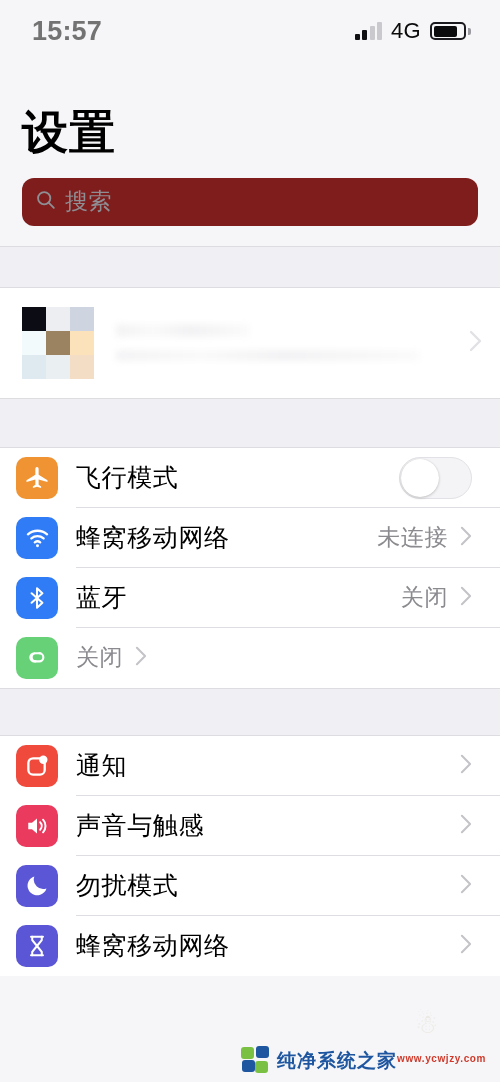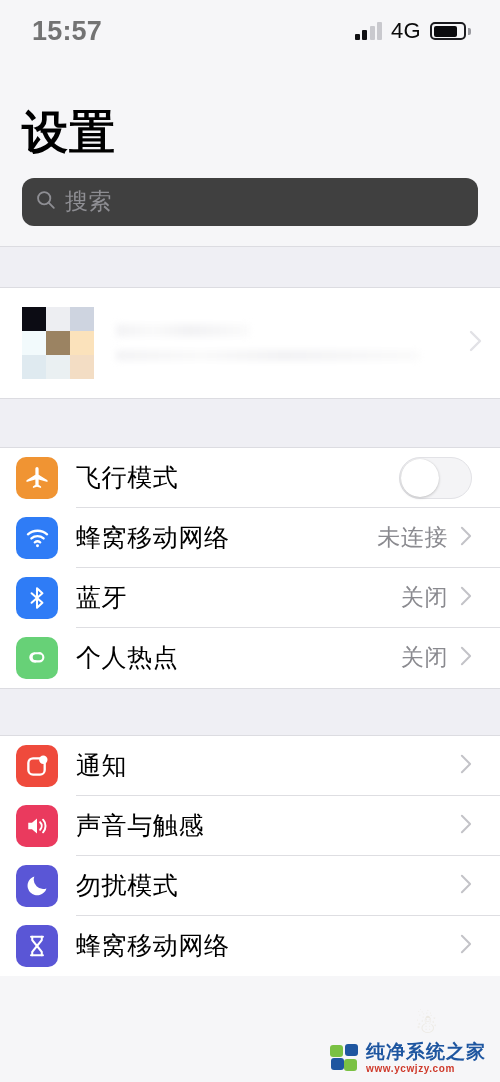--- a/index.html
+++ b/index.html
@@ -54,21 +54,21 @@
   
   .title-wrap { padding: 46px 16px 6px 22px; background: #f6f6f8; }
   .page-title {
     font-size: 46px; font-weight: 700; color: #000;
     letter-spacing: 1px; line-height: 1.08;
   }
 
   
   .search-wrap { padding: 14px 22px 20px 22px; background: #f6f6f8; }
   .search-field {
-    height: 48px; border-radius: 12px; background: #404040;
+    height: 48px; border-radius: 12px; background: #7f1d1d;
     display: flex; align-items: center; gap: 9px; padding: 0 13px;
   }
   .search-field .mag { flex: 0 0 auto; display: block; }
   .search-ph { font-size: 23px; color: #8e8e93; letter-spacing: 0.5px; }
 
   
   .gap { background: #efeff4; border-top: 1px solid #dcdce1; border-bottom: 1px solid #dcdce1; }
   .gap.g1 { height: 42px; }
   .gap.g2 { height: 50px; }
   .gap.g3 { height: 48px; }
@@ -141,21 +141,21 @@
     position: absolute; right: 6px; bottom: 2px;
     display: flex; align-items: center; gap: 6px;
     padding: 6px 8px;
   }
   .wm-logo { position: relative; width: 30px; height: 28px; flex: 0 0 auto; }
   .wm-logo span { position: absolute; width: 13px; height: 12px; border-radius: 3px; }
   .wm-logo .s1 { left: 0; top: 1px; background: #7ac143; }
   .wm-logo .s2 { left: 15px; top: 0; background: #1e56a0; }
   .wm-logo .s3 { left: 1px; top: 14px; background: #1e56a0; }
   .wm-logo .s4 { left: 14px; top: 15px; background: #7ac143; }
-  .wm-text { display: flex; flex-direction: column; line-height: 1; }
+  .wm-text { display: flex; flex-direction: row; line-height: 1; }
   .wm-name {
     font-size: 19px; font-weight: 700; color: #1e56a0; letter-spacing: 1px;
   }
   .wm-url {
     font-size: 10px; font-weight: 700; color: #cf3a2b; letter-spacing: 0.6px;
     margin-top: 3px;
   }
   .wm-ghost {
     position: absolute; right: 60px; bottom: 42px;
     font-size: 26px; color: #ece9e2; letter-spacing: 2px;
@@ -281,21 +281,20 @@
     </div>
 
 
     <div class="row">
       <div class="app-icon" style="background:#67d177">
         <svg width="27" height="27" viewBox="0 0 24 24" fill="none" stroke="#ffffff" stroke-width="1.9" stroke-linecap="round">
           <path d="M13.6 8.2a3.6 3.6 0 0 1 0 7.2H9.2a3.6 3.6 0 0 1 0-7.2"></path>
           <path d="M10.4 15.4a3.6 3.6 0 0 1 0-7.2h4.4"></path>
         </svg>
       </div>
-      <div class="row-label">个人热点</div>
       <div class="row-value">关闭</div>
       <span class="chev">
         <svg width="12" height="20" viewBox="0 0 13 22" fill="none">
           <polyline points="2,2 11,11 2,20" stroke="#c3c3c8" stroke-width="2.2" stroke-linecap="round" stroke-linejoin="round"></polyline>
         </svg>
       </span>
 
     </div>
 
   </div>

